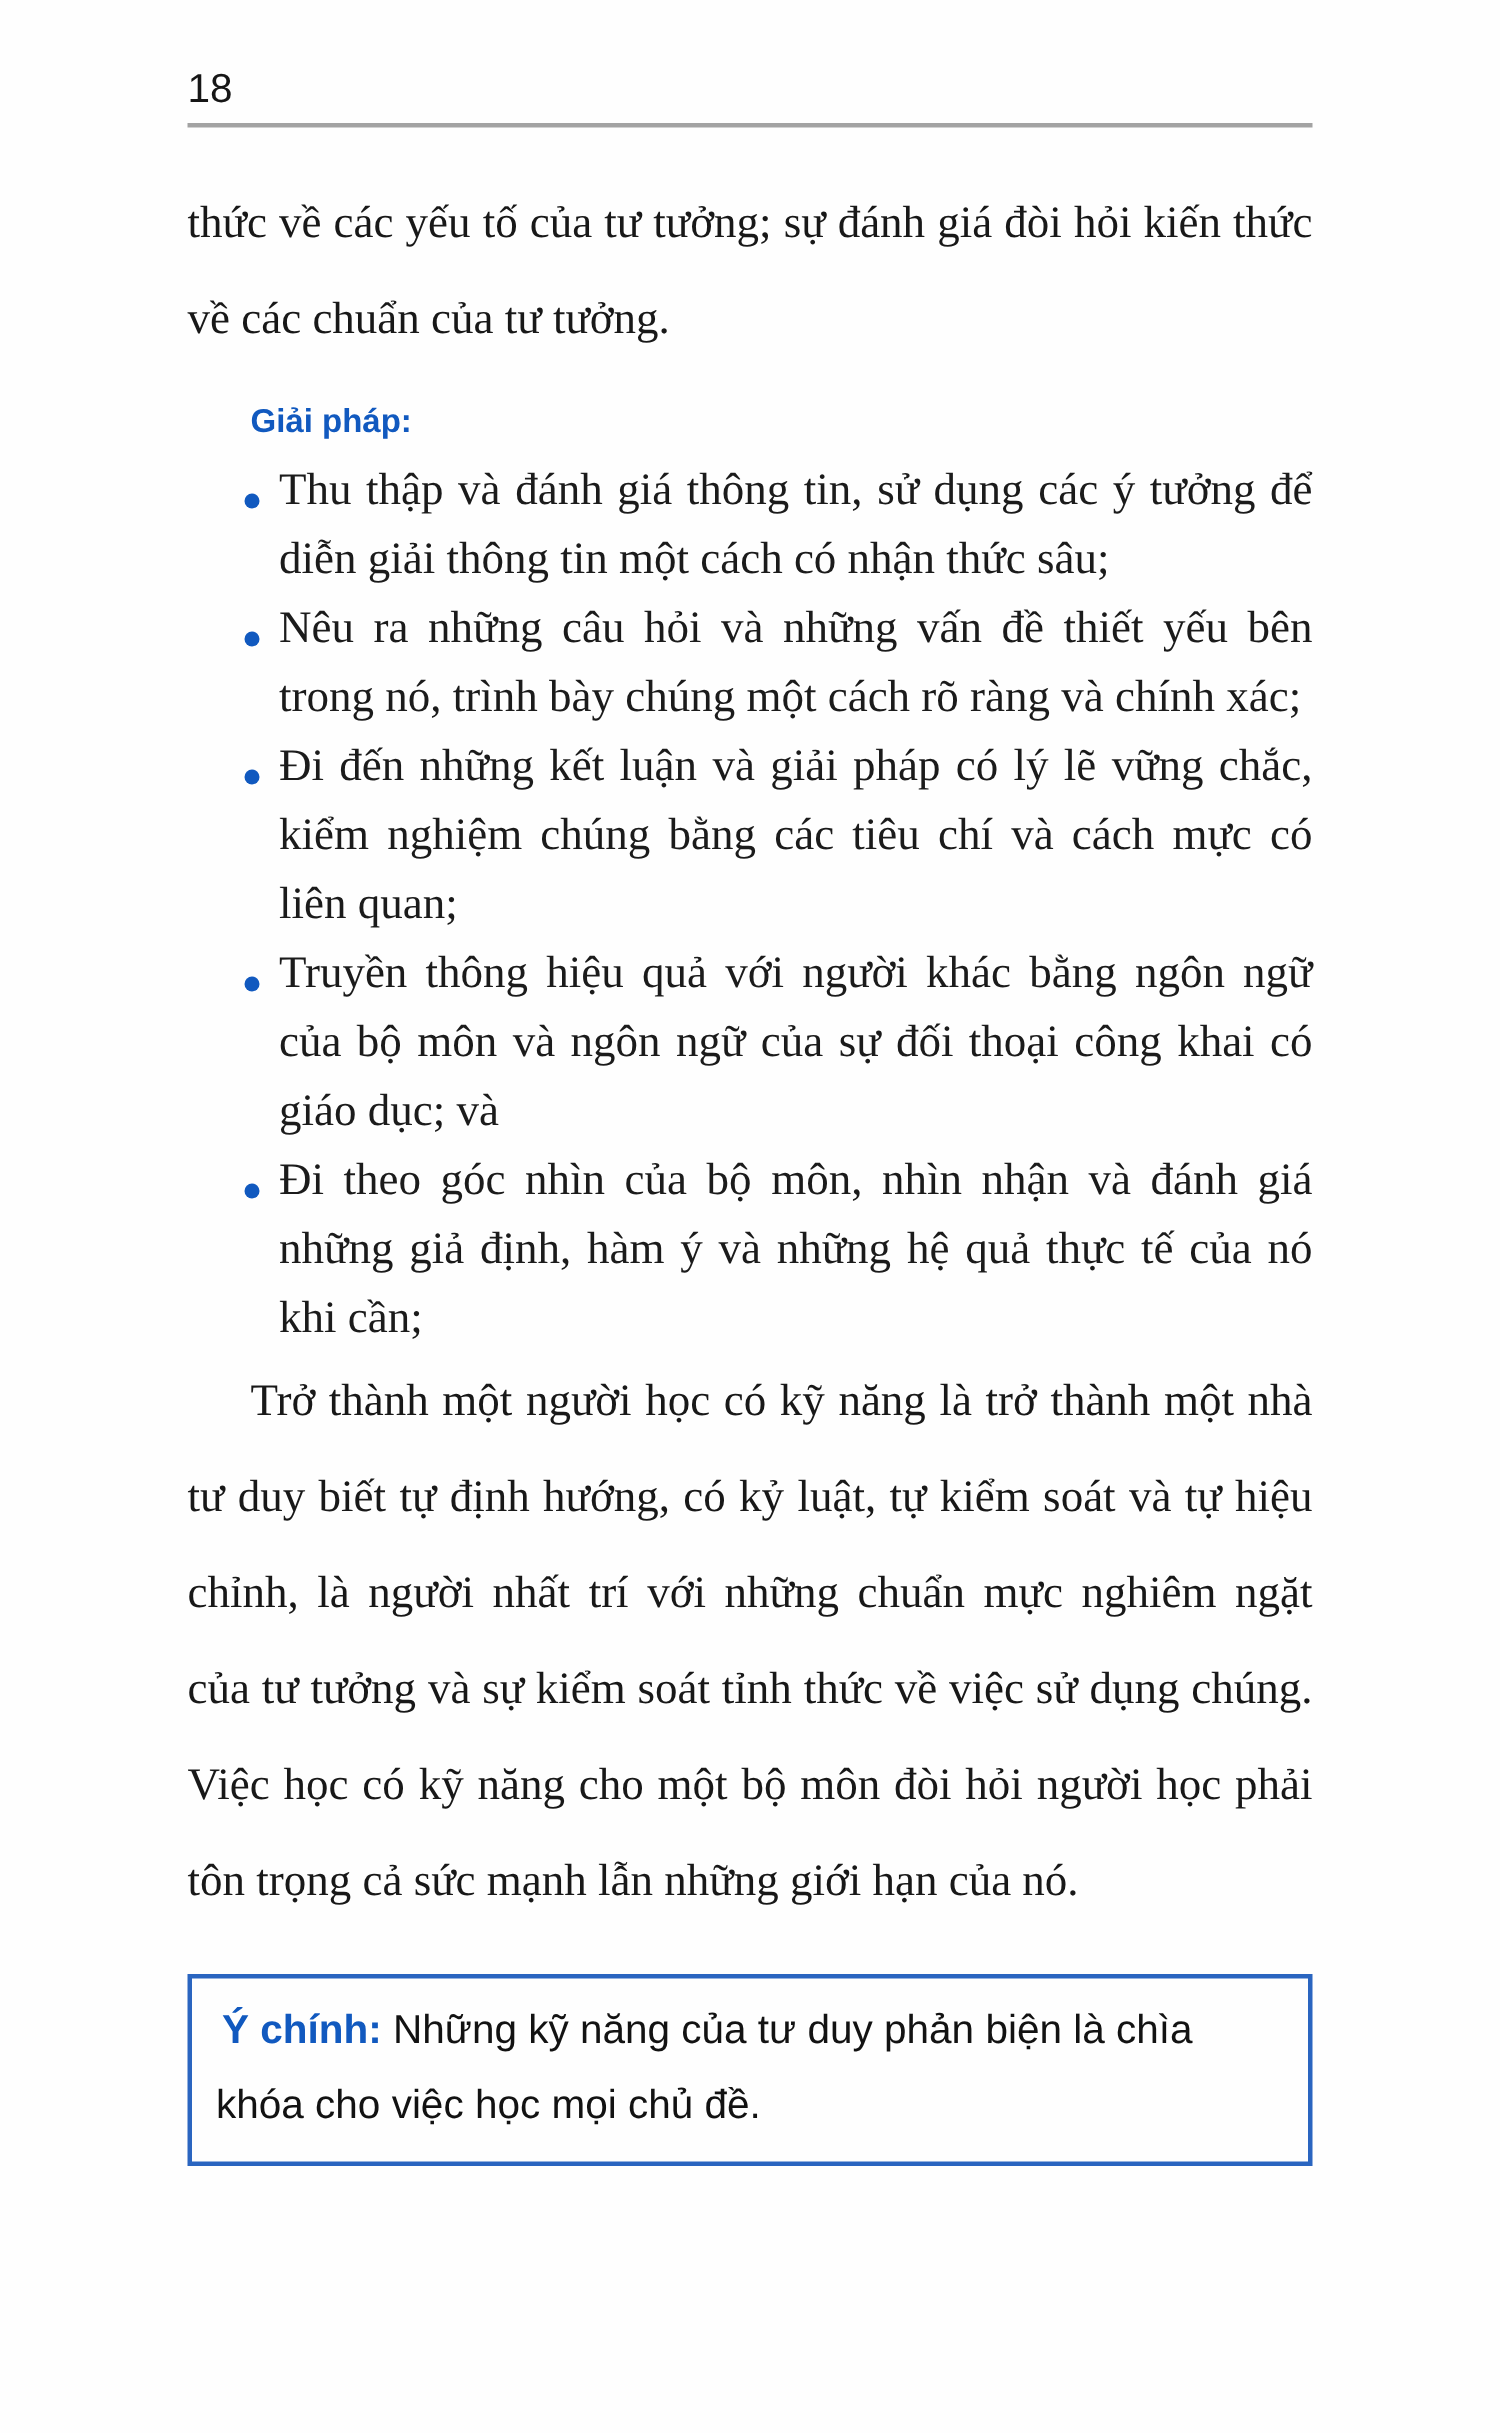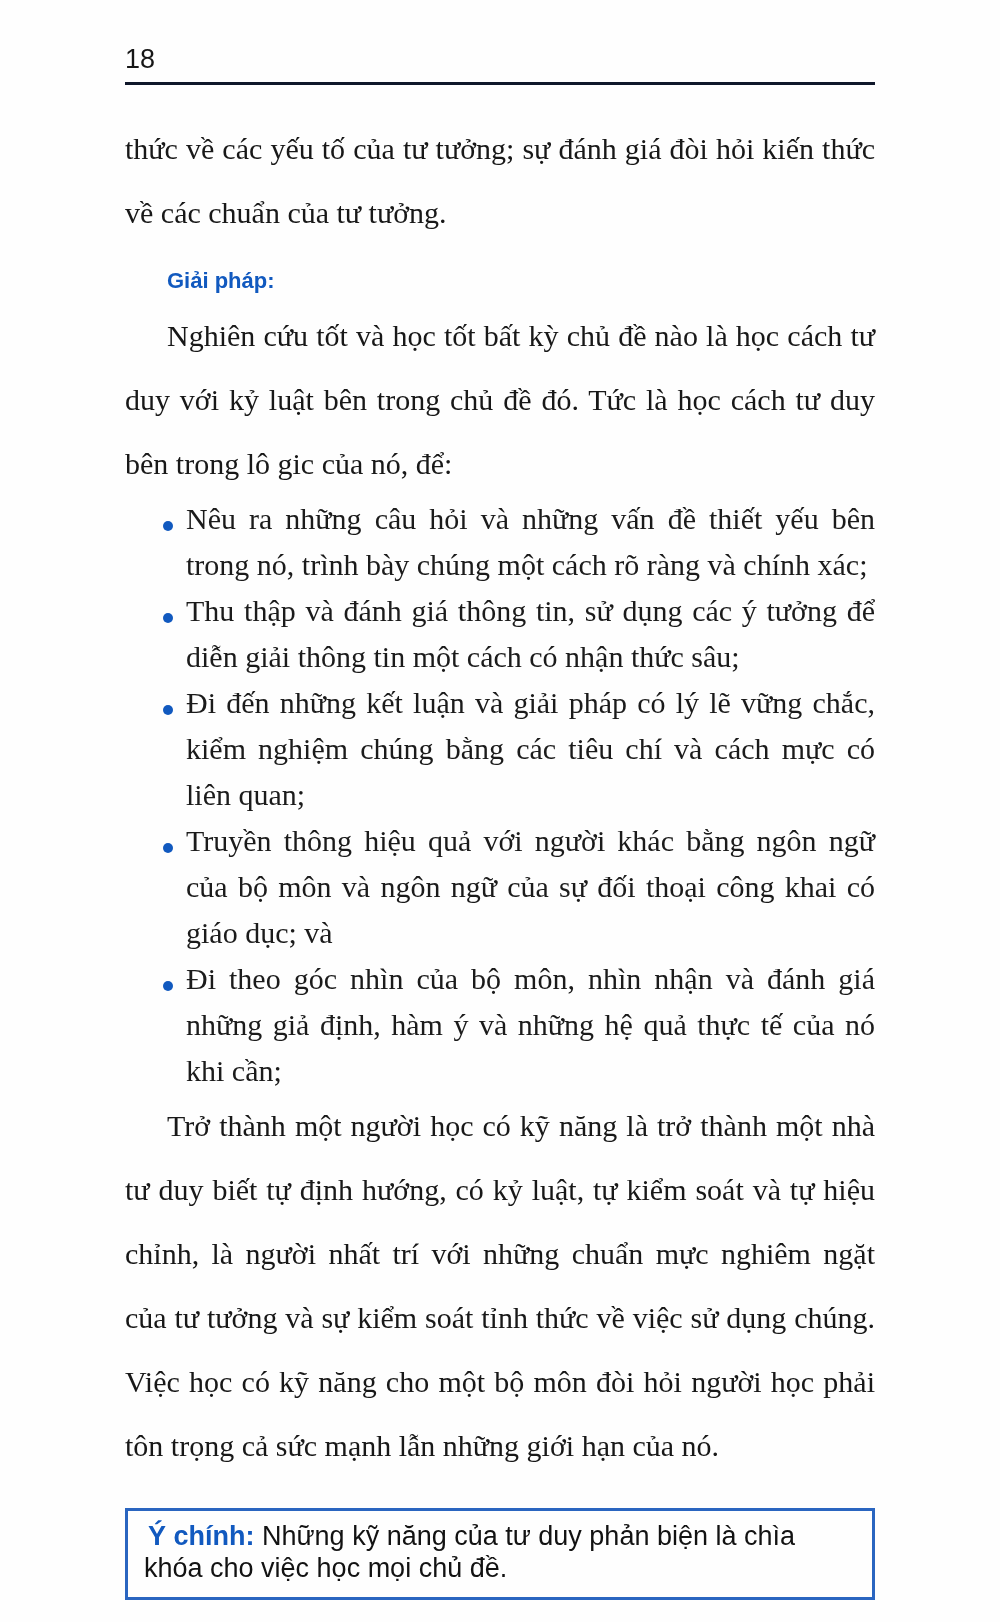--- a/index.html
+++ b/index.html
@@ -10,21 +10,21 @@
     background:#fefefe;
     color:#1b1b1b;
     box-sizing:border-box;
     padding:46px 125px 0 125px;
     font-family:"Liberation Serif", serif;
     overflow:hidden;
   }
   
   .page-header {
     display:flex; justify-content:space-between; align-items:flex-end;
-    border-bottom:3px solid #0f172a;
+    border-bottom:3px solid #a3a3a3;
     padding-bottom:9px;
     font-family:"Liberation Sans", sans-serif;
   }
   .page-number { font-size:27px; line-height:1; color:#161616; }
   .running-title { font-size:25px; line-height:1; font-weight:bold; font-style:italic; color:#141414; }
 
   
   .body-text {
     margin:0;
     font-size:30px;
@@ -55,21 +55,21 @@
   }
   .li-text { flex:1; text-align:justify; font-size:30px; line-height:46px; }
 
   
   .key-box {
     margin-top:30px;
     border:3px solid var(--box-border, #2a65c0);
     padding:9px 18px 13px 16px;
     font-family:"Liberation Sans", sans-serif;
     font-size:27px;
-    line-height:32px;
+    line-height:50px;
     color:#121212;
   }
   .key-box p { margin:0; }
   .key-label { color:var(--accent, #1159bf); font-weight:bold; padding-left:4px; }
   .key-text { color:#121212; }
 </style>
 </head>
 <body>
 
 <div class="page" style="--accent: #1159bf; --box-border: #2a65c0;">
@@ -77,30 +77,29 @@
   <header class="page-header">
     <span class="page-number">18</span>
   </header>
 
   <main>
 
     <p class="body-text first-para">thức về các yếu tố của tư tưởng; sự đánh giá đòi hỏi kiến thức về các chuẩn của tư tưởng.</p>
 
     <h2 class="solution-heading">Giải pháp:</h2>
 
-    <p class="body-text indent">Nghiên cứu tốt và học tốt bất kỳ chủ đề nào là học cách tư duy với kỷ luật bên trong chủ đề đó. Tức là học cách tư duy bên trong lô gic của nó, để:</p>
 
     <ul class="bullet-list">
       <li>
         <span class="bullet-dot"></span>
-        <span class="li-text">Nêu ra những câu hỏi và những vấn đề thiết yếu bên trong nó, trình bày chúng một cách rõ ràng và chính xác;</span>
+        <span class="li-text">Thu thập và đánh giá thông tin, sử dụng các ý tưởng để diễn giải thông tin một cách có nhận thức sâu;</span>
       </li>
       <li>
         <span class="bullet-dot"></span>
-        <span class="li-text">Thu thập và đánh giá thông tin, sử dụng các ý tưởng để diễn giải thông tin một cách có nhận thức sâu;</span>
+        <span class="li-text">Nêu ra những câu hỏi và những vấn đề thiết yếu bên trong nó, trình bày chúng một cách rõ ràng và chính xác;</span>
       </li>
       <li>
         <span class="bullet-dot"></span>
         <span class="li-text">Đi đến những kết luận và giải pháp có lý lẽ vững chắc, kiểm nghiệm chúng bằng các tiêu chí và cách mực có liên quan;</span>
       </li>
       <li>
         <span class="bullet-dot"></span>
         <span class="li-text">Truyền thông hiệu quả với người khác bằng ngôn ngữ của bộ môn và ngôn ngữ của sự đối thoại công khai có giáo dục; và</span>
       </li>
       <li>

